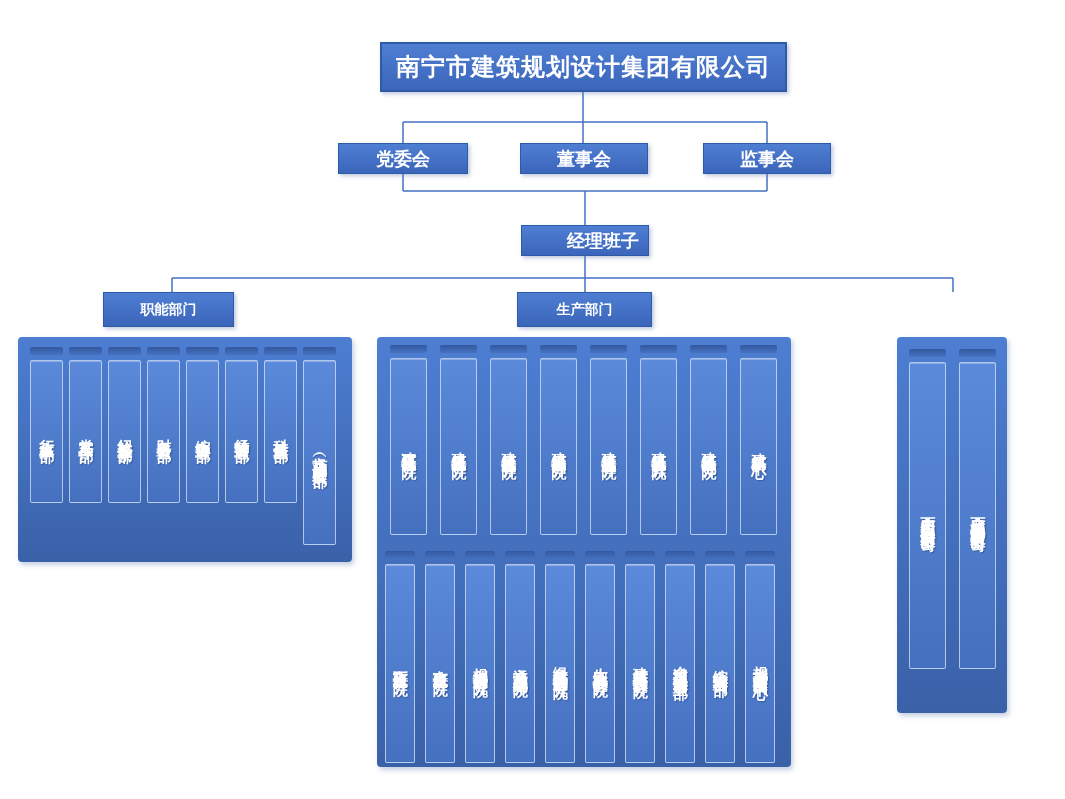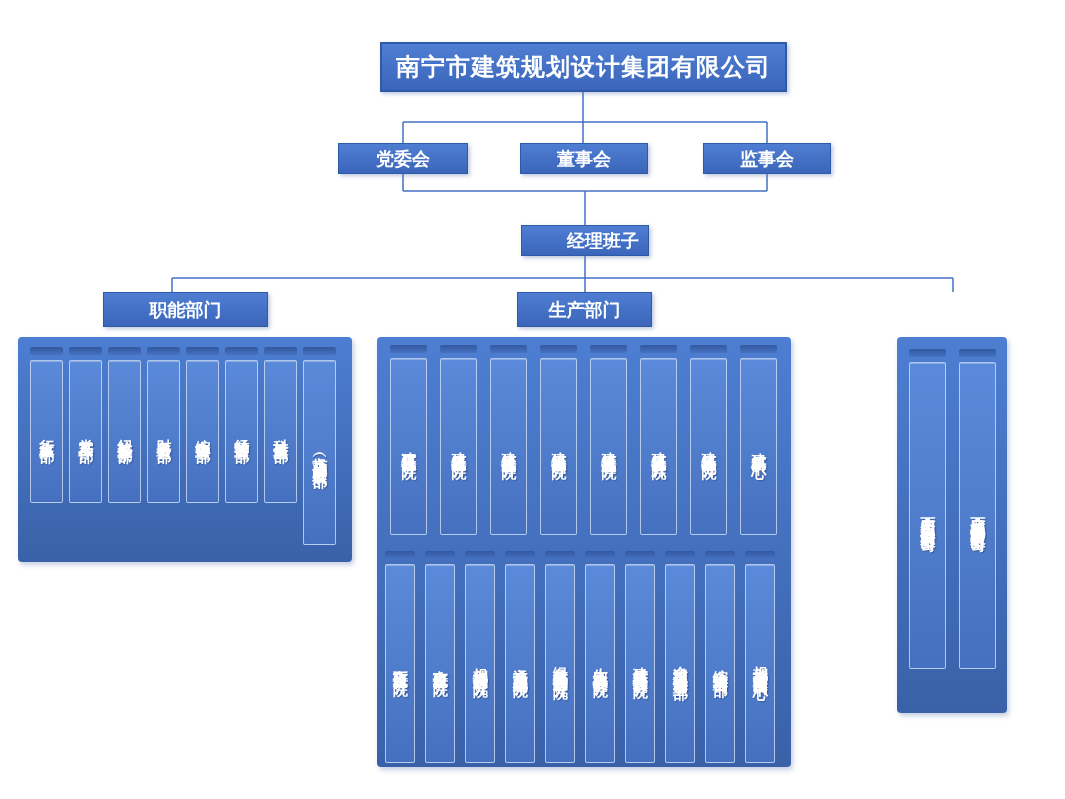--- a/index.html
+++ b/index.html
@@ -15,22 +15,22 @@
     color:#ffffff; font-weight:bold;
     background:linear-gradient(180deg,#4e7ed2 0%,#3b65ba 100%);
     border:1px solid #2f5aa7;
     box-shadow:2px 2px 4px rgba(110,135,180,0.45);
   }
   .root-box  { left:380px; top:42px;  width:407px; height:50px; font-size:24px; border-width:2px; letter-spacing:1px; }
   .b-party   { left:338px; top:143px; width:130px; height:31px; font-size:18px; }
   .b-board   { left:520px; top:143px; width:128px; height:31px; font-size:18px; }
   .b-sup     { left:703px; top:143px; width:128px; height:31px; font-size:18px; }
   .b-mgr     { left:521px; top:225px; width:128px; height:31px; font-size:18px;padding-left:36px; }
-  .h-func    { left:103px; top:292px; width:165px; height:35px; font-size:18px; }
-  .h-prod    { left:517px; top:292px; width:135px; height:35px; font-size:18px; }
+  .h-func    { left:103px; top:292px; width:131px; height:35px; font-size:14px; }
+  .h-prod    { left:517px; top:292px; width:135px; height:35px; font-size:14px; }
   .h-sub     { left:899px; top:292px; width:110px; height:35px; font-size:18px; }
 
   .container {
     position:absolute; border-radius:4px;
     background:linear-gradient(180deg,#4d7ed2 0%,#3a61a8 100%);
     box-shadow:2px 3px 5px rgba(110,135,180,0.4);
   }
   .c-left  { left:18px;  top:337px; width:334px; height:225px; }
   .c-mid   { left:377px; top:337px; width:414px; height:430px; }
   .c-right { left:897px; top:337px; width:110px; height:376px; }

